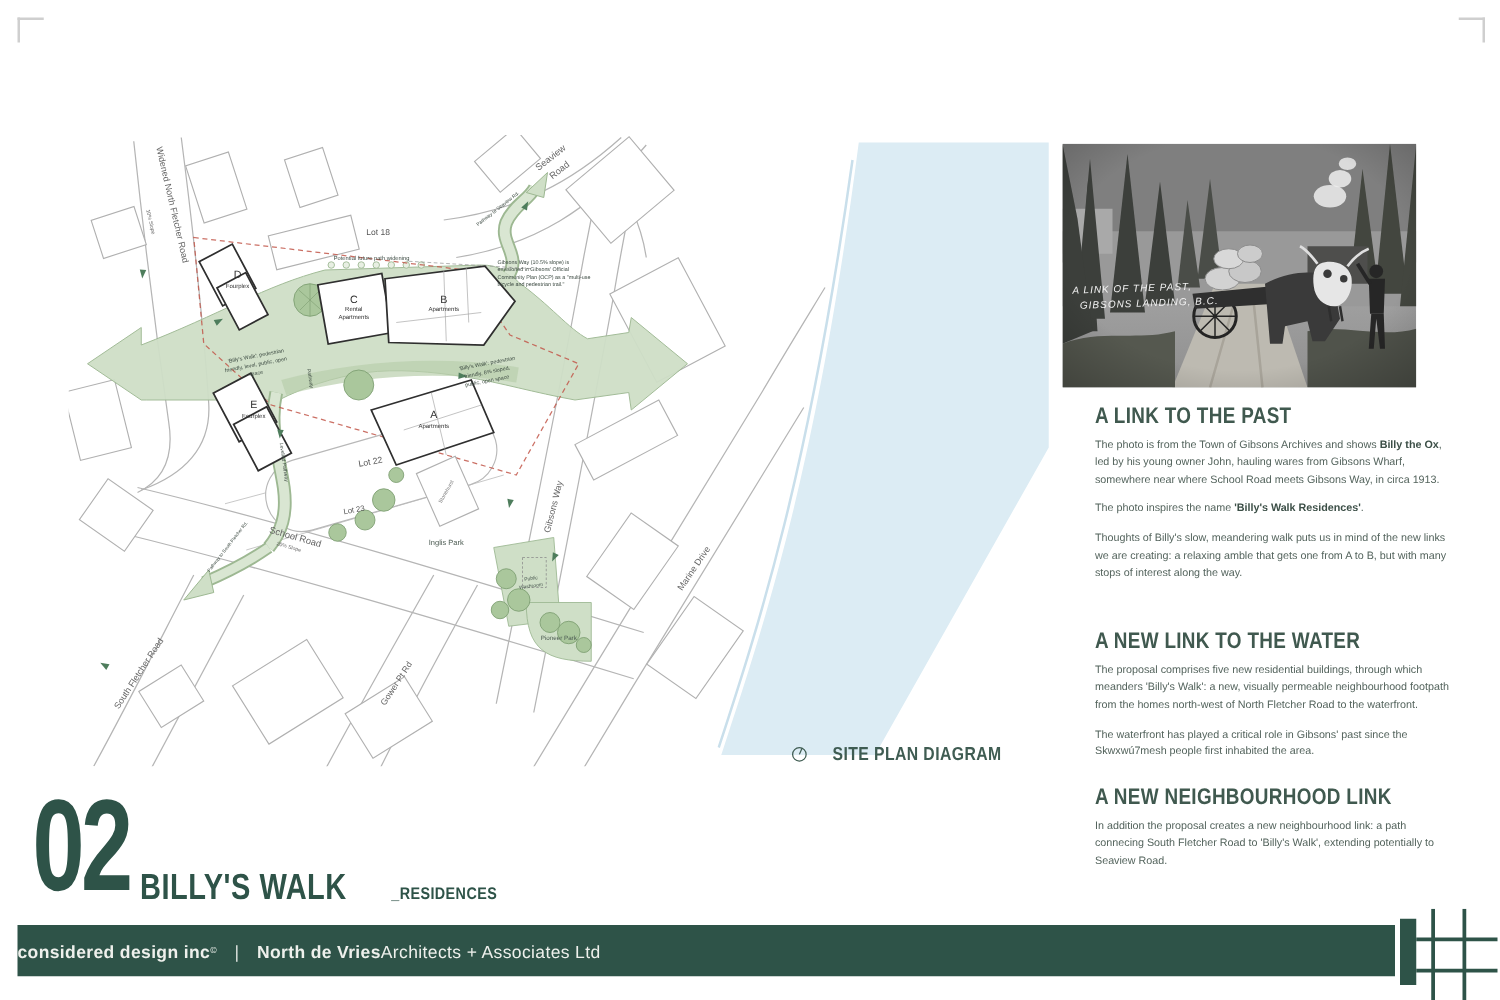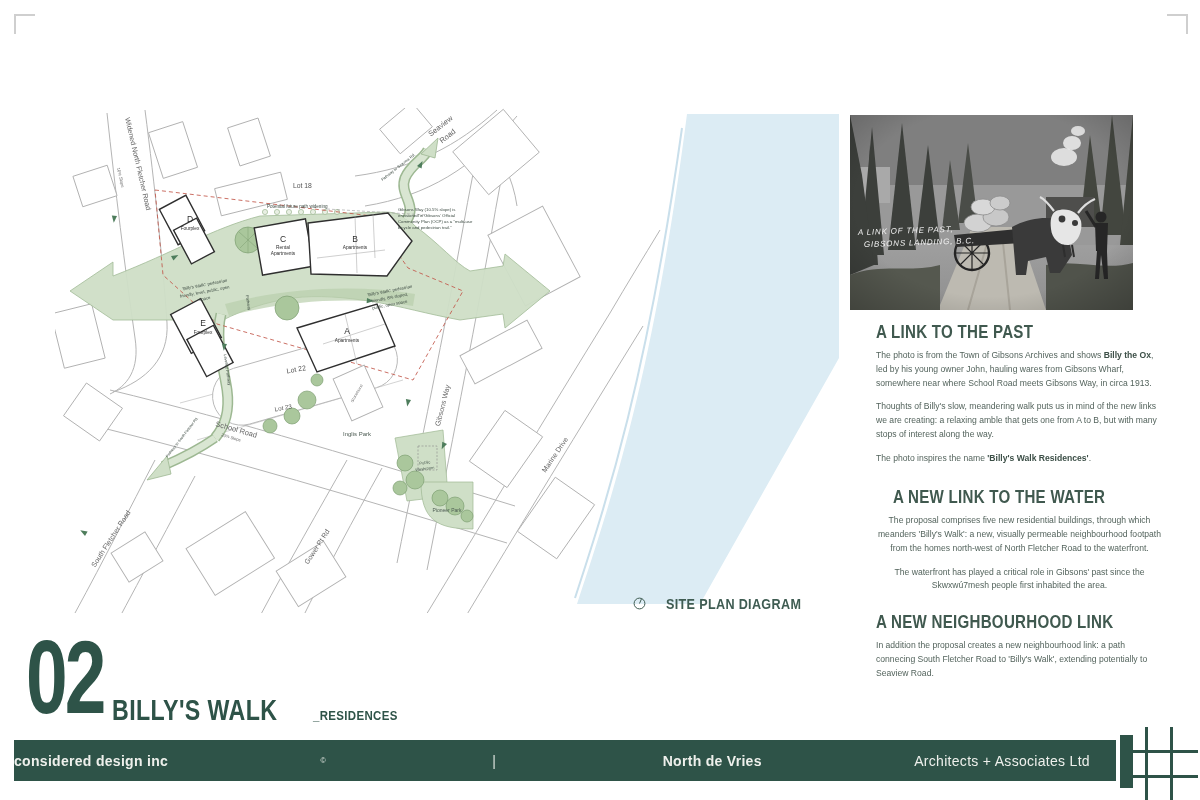--- a/index.html
+++ b/index.html
@@ -24,33 +24,33 @@
       font-weight:bold;font-size:15px;letter-spacing:.4px;white-space:nowrap;}
   
   #photo{left:850px;top:115px;width:283px;height:195px;}
   
   #content{left:876px;top:322px;width:287px;color:#54645d;}
   .h-sec{display:inline-block;transform:scaleX(.84);transform-origin:0 50%;font-weight:bold;
       font-size:18px;letter-spacing:.3px;color:#40594f;white-space:nowrap;}
   .sec{margin:0;}
   .sec p{font-size:8.6px;line-height:1.6;margin:6px 0 10px 0;}
   .sec p b{color:#3c4f47;}
-  .gap1{margin-top:22px;text-align:center;}
+  .gap1{margin-top:37px;}
   .gap2{margin-top:19px;}
   
   #t-num{left:26px;top:634px;color:#2e5348;font-weight:bold;font-size:104px;line-height:86px;
       transform:scaleX(.72);transform-origin:0 0;letter-spacing:-4px;}
   #t-name{left:112px;top:694px;color:#2e5348;white-space:nowrap;}
   #t-name .nm{display:inline-block;transform:scaleX(.8);transform-origin:0 100%;
       font-weight:bold;font-size:29px;letter-spacing:.5px;}
   #t-name .sfx{display:inline-block;transform:scaleX(.85);transform-origin:0 100%;
       font-weight:bold;font-size:13.5px;letter-spacing:.4px;margin-left:-6px;}
   
   #footer-bar{left:14px;top:740px;width:1102px;height:41px;background:#2e5348;color:#eef0ec;
-      display:flex;align-items:center;justify-content:space-between;padding-right:26px;box-sizing:border-box;
+      display:flex;align-items:center;justify-content:flex-start;padding-right:26px;box-sizing:border-box;
       font-size:14px;letter-spacing:.3px;white-space:nowrap;}
   #footer-bar .b{font-weight:bold;}
   #footer-bar sup{font-size:7px;vertical-align:super;}
   #footer-bar .div{margin:0 14px;font-weight:normal;opacity:.9;}
   #logo{left:1120px;top:727px;width:80px;height:73px;}
 </style>
 </head>
 <body>
 
 <div class="abs crop crop-tl"></div>
@@ -316,22 +316,22 @@
 
   <text x="8" y="120" font-size="8" font-style="italic" font-family="DejaVu Serif, serif" fill="#f2f2f2" letter-spacing="0.8" transform="rotate(-2 8 120)">A LINK OF THE PAST,</text>
   <text x="14" y="132" font-size="8" font-style="italic" font-family="DejaVu Serif, serif" fill="#f2f2f2" letter-spacing="0.8" transform="rotate(-2 14 132)">GIBSONS LANDING, B.C.</text>
   <rect width="283" height="195" fill="url(#vig)"></rect>
 </svg>
 
 <div id="content" class="abs">
   <div class="sec">
     <span class="h-sec">A LINK TO THE PAST</span>
     <p><span>The photo is from the Town of Gibsons Archives and shows </span><b>Billy the Ox</b><span>, led by his young owner John, hauling wares from Gibsons Wharf, somewhere near where School Road meets Gibsons Way, in circa 1913.</span></p>
+    <p><span>The photo inspires the name </span><b>'Billy's Walk Residences'</b><span>.</span></p>
     <p><span>Thoughts of Billy's slow, meandering walk puts us in mind of the new links we are creating: a relaxing amble that gets one from A to B, but with many stops of interest along the way.</span></p>
-    <p><span>The photo inspires the name </span><b>'Billy's Walk Residences'</b><span>.</span></p>
   </div>
   <div class="sec gap1">
     <span class="h-sec">A NEW LINK TO THE WATER</span>
     <p><span>The proposal comprises five new residential buildings, through which meanders 'Billy's Walk': a new, visually permeable neighbourhood footpath from the homes north-west of North Fletcher Road to the waterfront.</span></p>
     <p><span>The waterfront has played a critical role in Gibsons' past since the Skwxwú7mesh people first inhabited the area.</span></p>
   </div>
   <div class="sec gap2">
     <span class="h-sec">A NEW NEIGHBOURHOOD LINK</span>
     <p><span>In addition the proposal creates a new neighbourhood link: a path connecing South Fletcher Road to 'Billy's Walk', extending potentially to Seaview Road.</span></p>
   </div>

